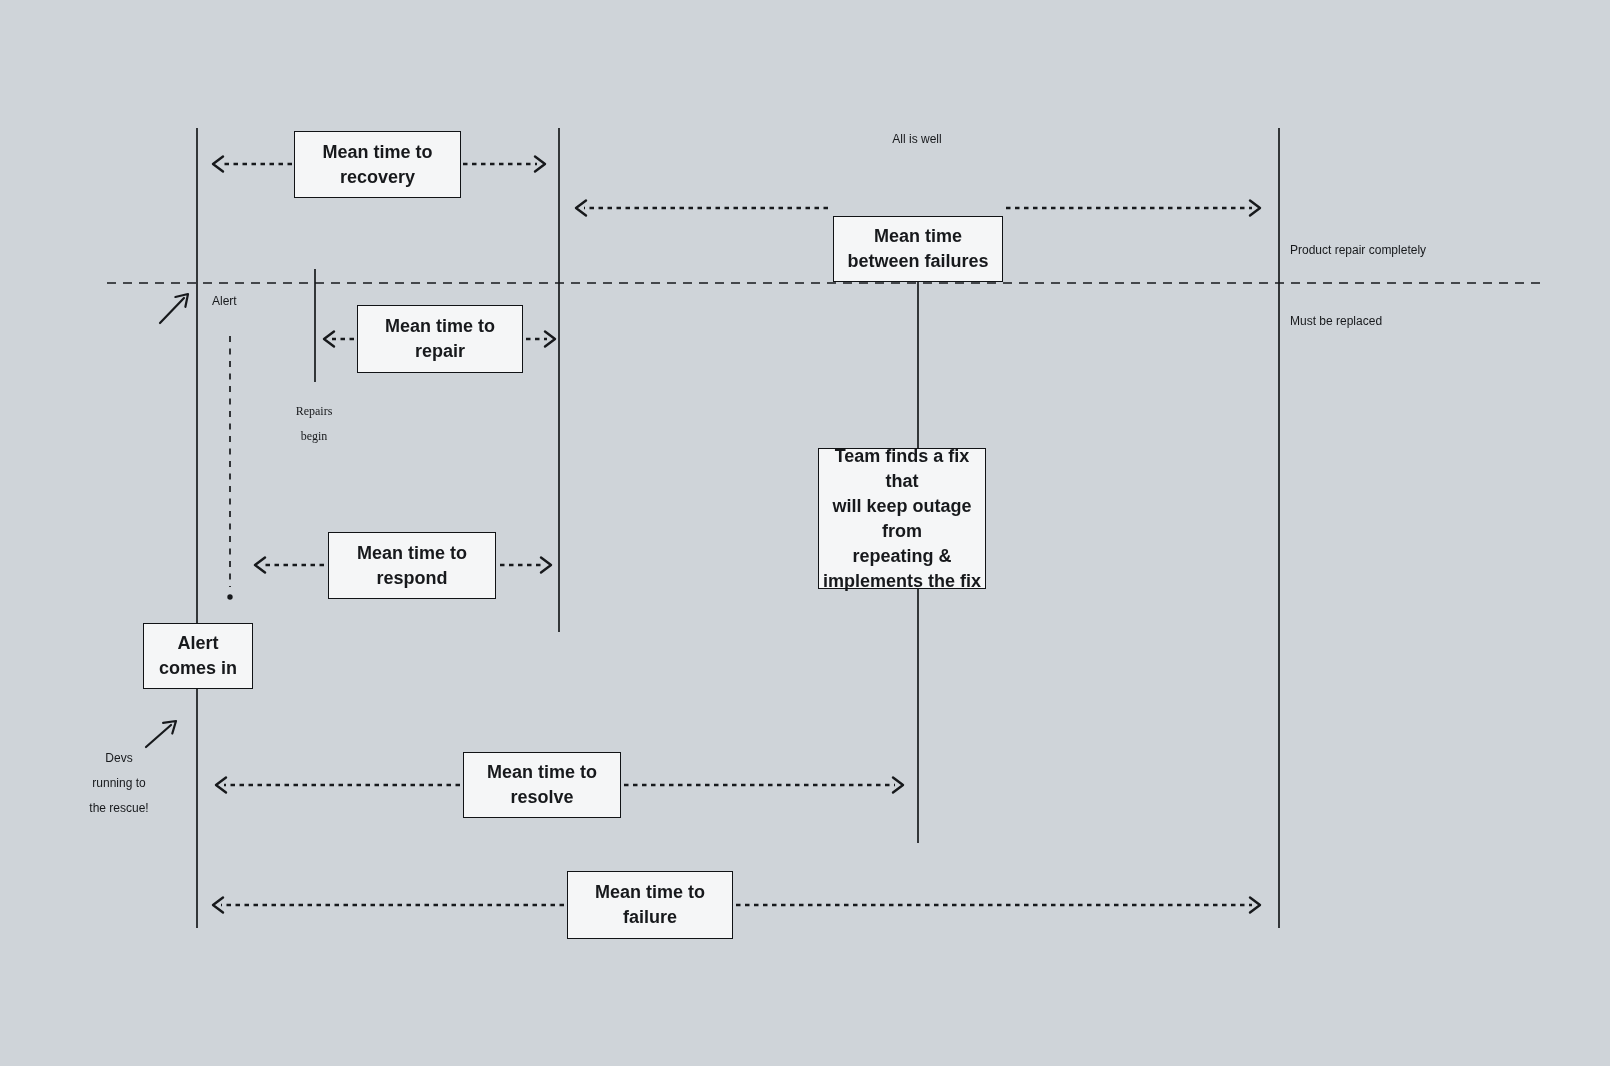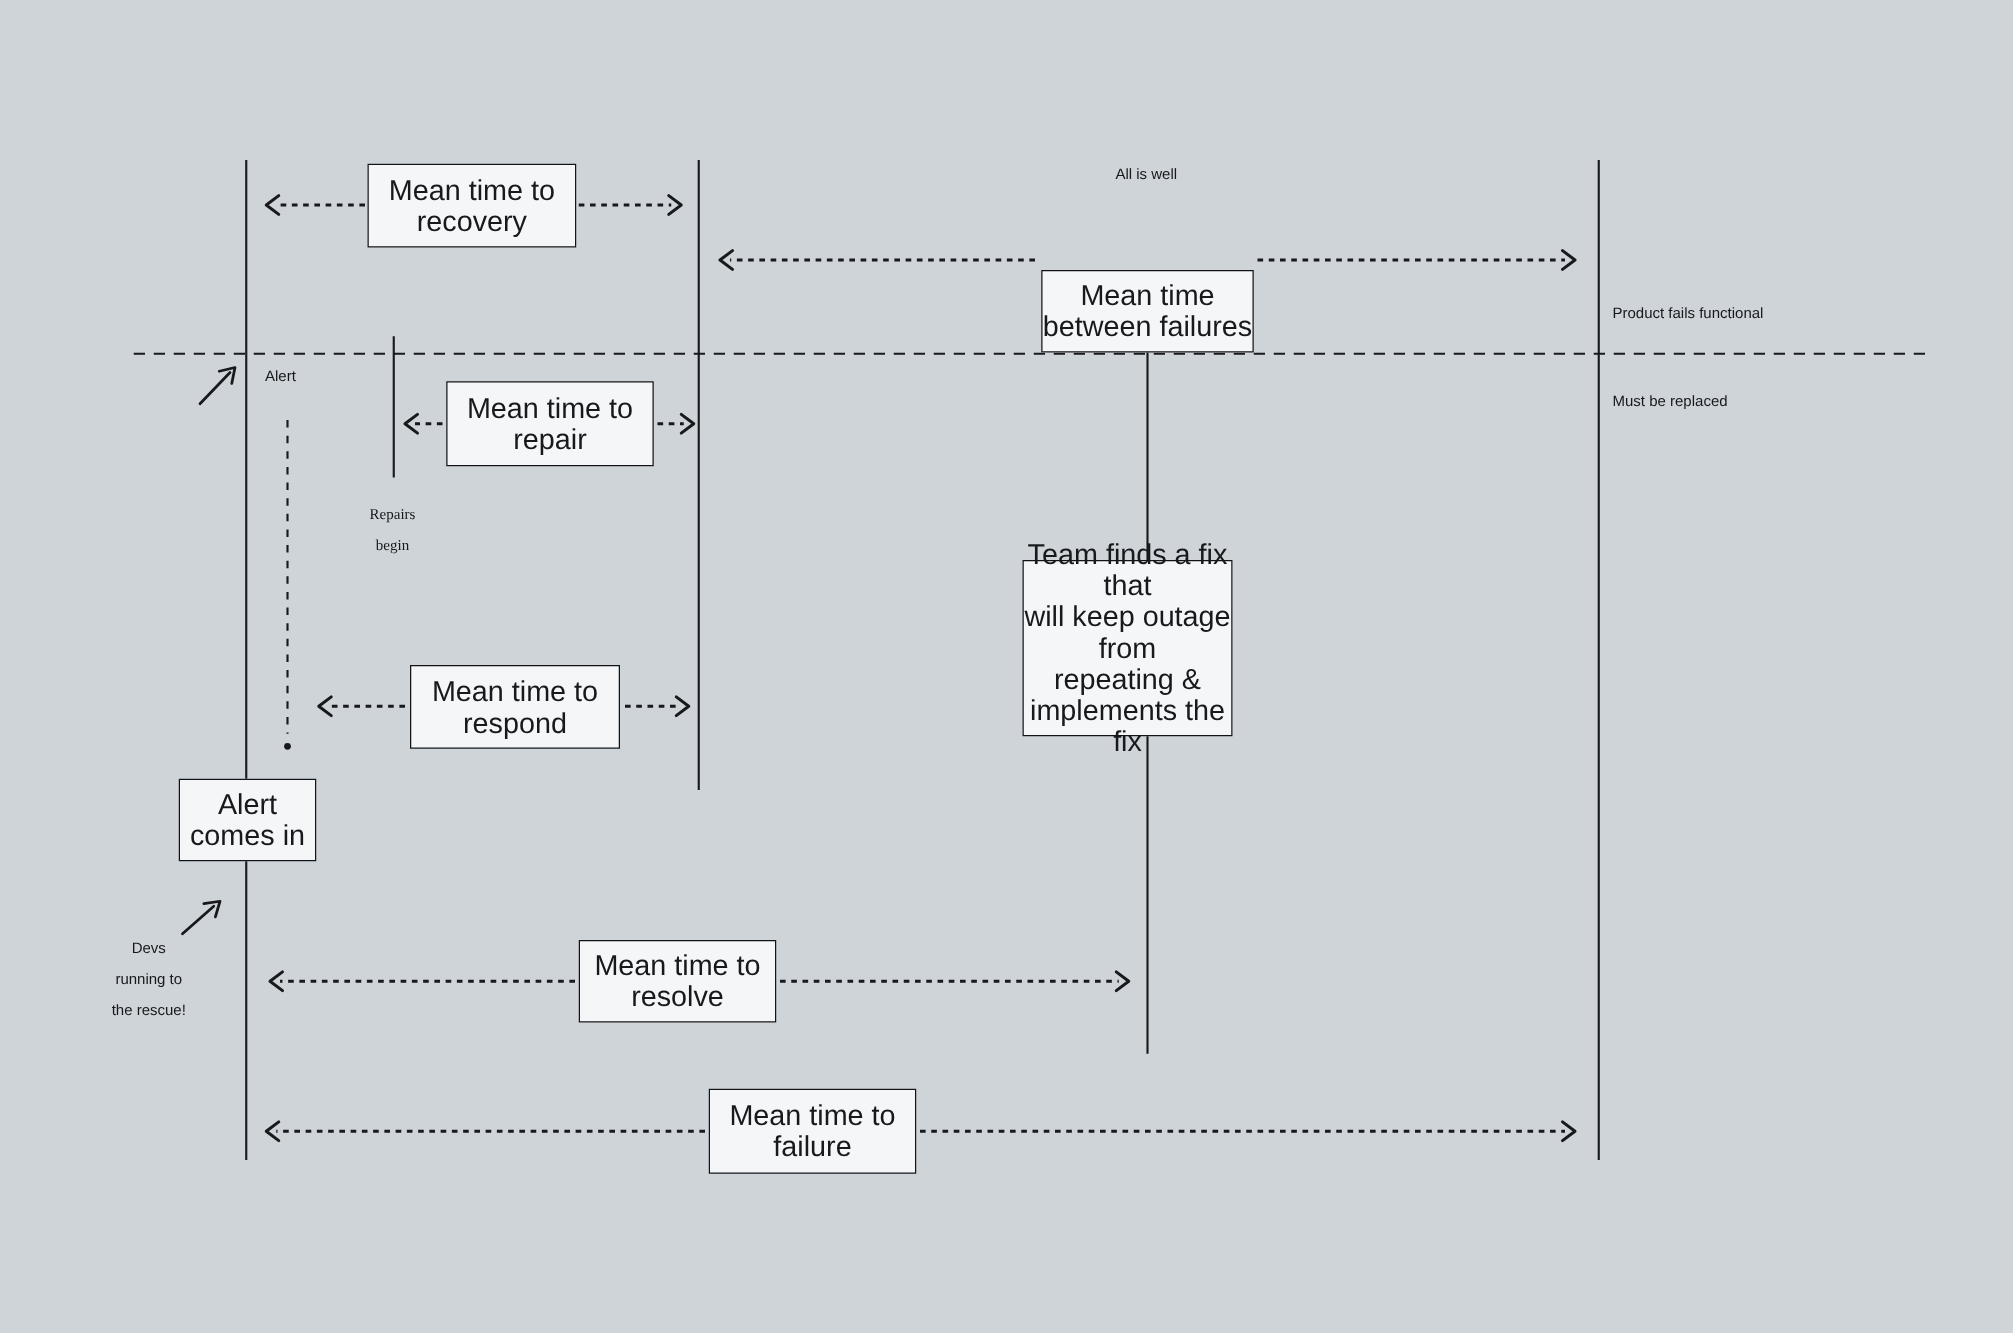--- a/index.html
+++ b/index.html
@@ -23,21 +23,21 @@
   svg.lines .ptr     { stroke: currentColor; stroke-width: 2.2; fill: none;
                        stroke-linecap: round; stroke-linejoin: round; }
   svg.lines .dot     { fill: currentColor; stroke: none; }
 
   .box {
     position: absolute;
     background: var(--box-fill, #f5f6f7);
     border: 1.5px solid var(--box-border, #111316);
     display: flex; align-items: center; justify-content: center;
     text-align: center;
-    font-size: 23px; line-height: 25px; font-weight: 400;
+    font-size: 18px; line-height: 25px; font-weight: 700;
     white-space: pre-line;
   }
   .note {
     position: absolute;
     font-size: 12px; line-height: 25px; font-weight: 500;
     white-space: pre-line;
   }
   .note.center { text-align: center; }
   .note.nowrap { white-space: nowrap; }
 </style>
@@ -156,17 +156,17 @@
 
 
   <div class="note center" style="left:259px; top:399px; width:110px;font-family:Liberation Serif, serif;">Repairs
 begin</div>
 
 
   <div class="note center" style="left:34px; top:746px; width:170px;">Devs
 running to
 the rescue!</div>
 
-  <div class="note nowrap" style="left:1290px; top:238px;">Product fails functional</div>
+  <div class="note nowrap" style="left:1290px; top:238px;">Product repair completely</div>
 
   <div class="note nowrap" style="left:1290px; top:309px;">Must be replaced</div>
 
 </div>
 
 </body></html>

